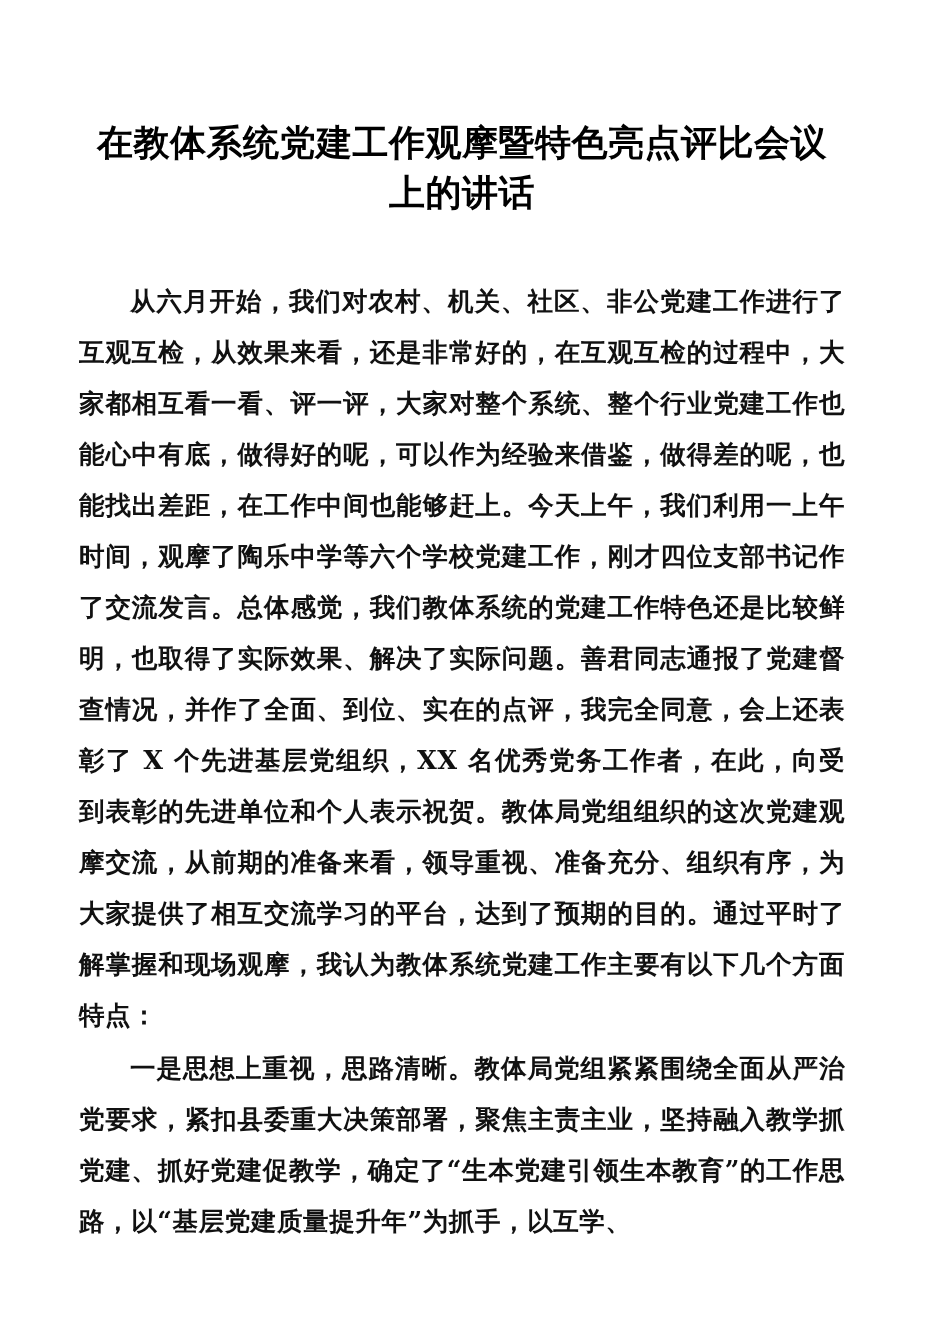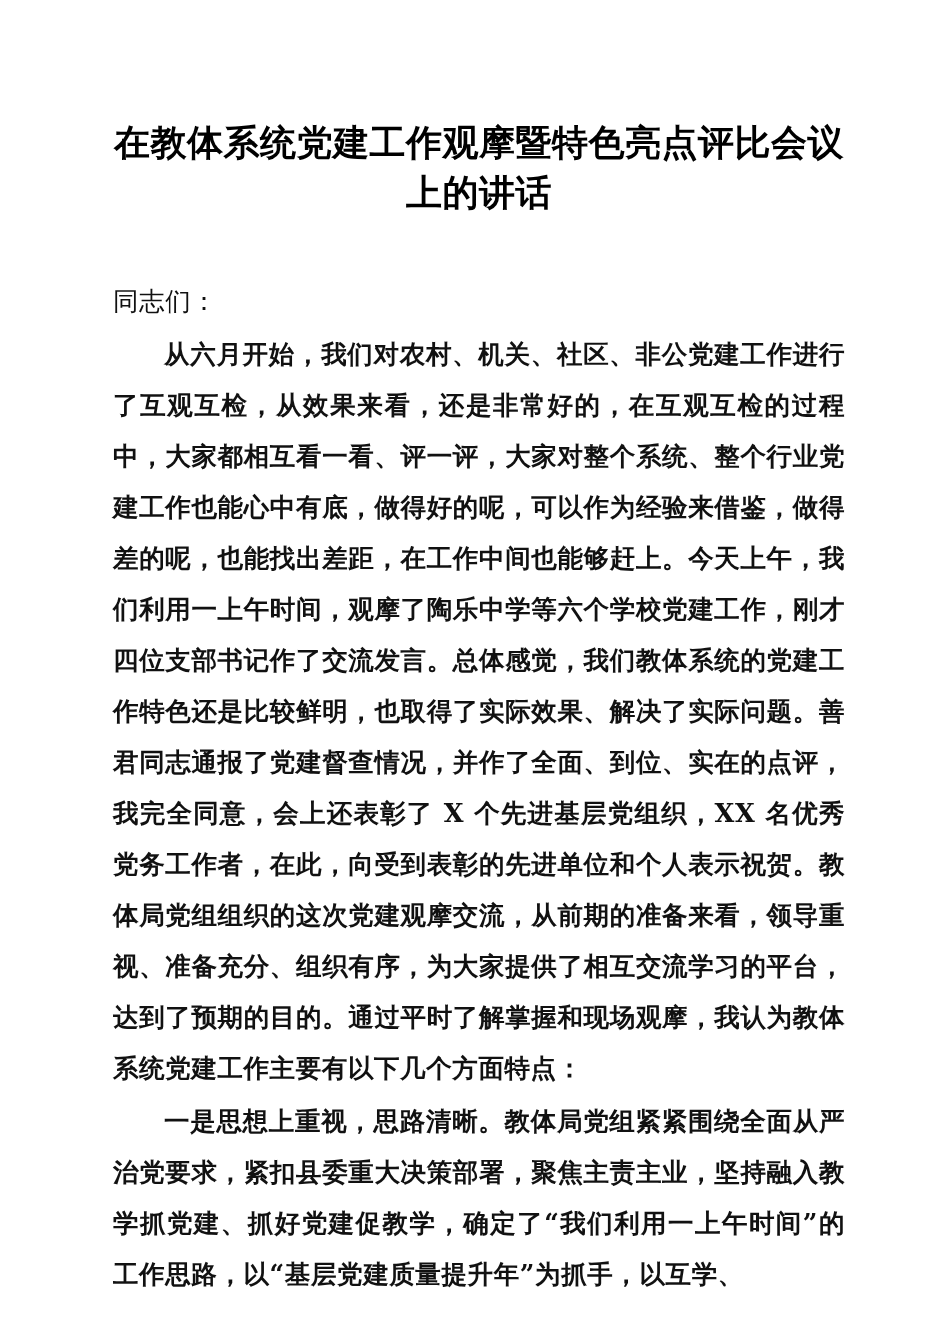--- a/index.html
+++ b/index.html
@@ -11,21 +11,21 @@
     width: 950px;
     height: 1344px;
     font-family: "DejaVu Serif", "Liberation Serif", serif;
     color: #000000;
     overflow: hidden;
   }
   .page {
     box-sizing: border-box;
     width: 950px;
     height: 1344px;
-    padding: 118px 105px 40px 113px;
+    padding: 118px 105px 40px 79px;
     background: #ffffff;
   }
   .doc-title {
     font-family: "DejaVu Sans", "Liberation Sans", sans-serif;
     font-weight: bold;
     font-size: 36px;
     line-height: 50px;
     text-align: center;
     letter-spacing: 0.5px;
     margin: 0 0 58px 0;
@@ -47,17 +47,16 @@
   .para.salutation {
     text-indent: 0;
   }
 </style>
 </head>
 <body>
 
 <div class="page">
   <h1 class="doc-title">在教体系统党建工作观摩暨特色亮点评比会议上的讲话</h1>
   <div>
-    <p class="para salutation" style="text-indent: 0px;">同志们：</p>
     <p class="para indent">从六月开始，我们对农村、机关、社区、非公党建工作进行了互观互检，从效果来看，还是非常好的，在互观互检的过程中，大家都相互看一看、评一评，大家对整个系统、整个行业党建工作也能心中有底，做得好的呢，可以作为经验来借鉴，做得差的呢，也能找出差距，在工作中间也能够赶上。今天上午，我们利用一上午时间，观摩了陶乐中学等六个学校党建工作，刚才四位支部书记作了交流发言。总体感觉，我们教体系统的党建工作特色还是比较鲜明，也取得了实际效果、解决了实际问题。善君同志通报了党建督查情况，并作了全面、到位、实在的点评，我完全同意，会上还表彰了 X 个先进基层党组织，XX 名优秀党务工作者，在此，向受到表彰的先进单位和个人表示祝贺。教体局党组组织的这次党建观摩交流，从前期的准备来看，领导重视、准备充分、组织有序，为大家提供了相互交流学习的平台，达到了预期的目的。通过平时了解掌握和现场观摩，我认为教体系统党建工作主要有以下几个方面特点：</p>
-    <p class="para indent">一是思想上重视，思路清晰。教体局党组紧紧围绕全面从严治党要求，紧扣县委重大决策部署，聚焦主责主业，坚持融入教学抓党建、抓好党建促教学，确定了“我们利用一上午时间”的工作思路，以“基层党建质量提升年”为抓手，以互学、</p>
+    <p class="para indent">一是思想上重视，思路清晰。教体局党组紧紧围绕全面从严治党要求，紧扣县委重大决策部署，聚焦主责主业，坚持融入教学抓党建、抓好党建促教学，确定了“生本党建引领生本教育”的工作思路，以“基层党建质量提升年”为抓手，以互学、</p>
   </div>
 </div>
 
 </body></html>

